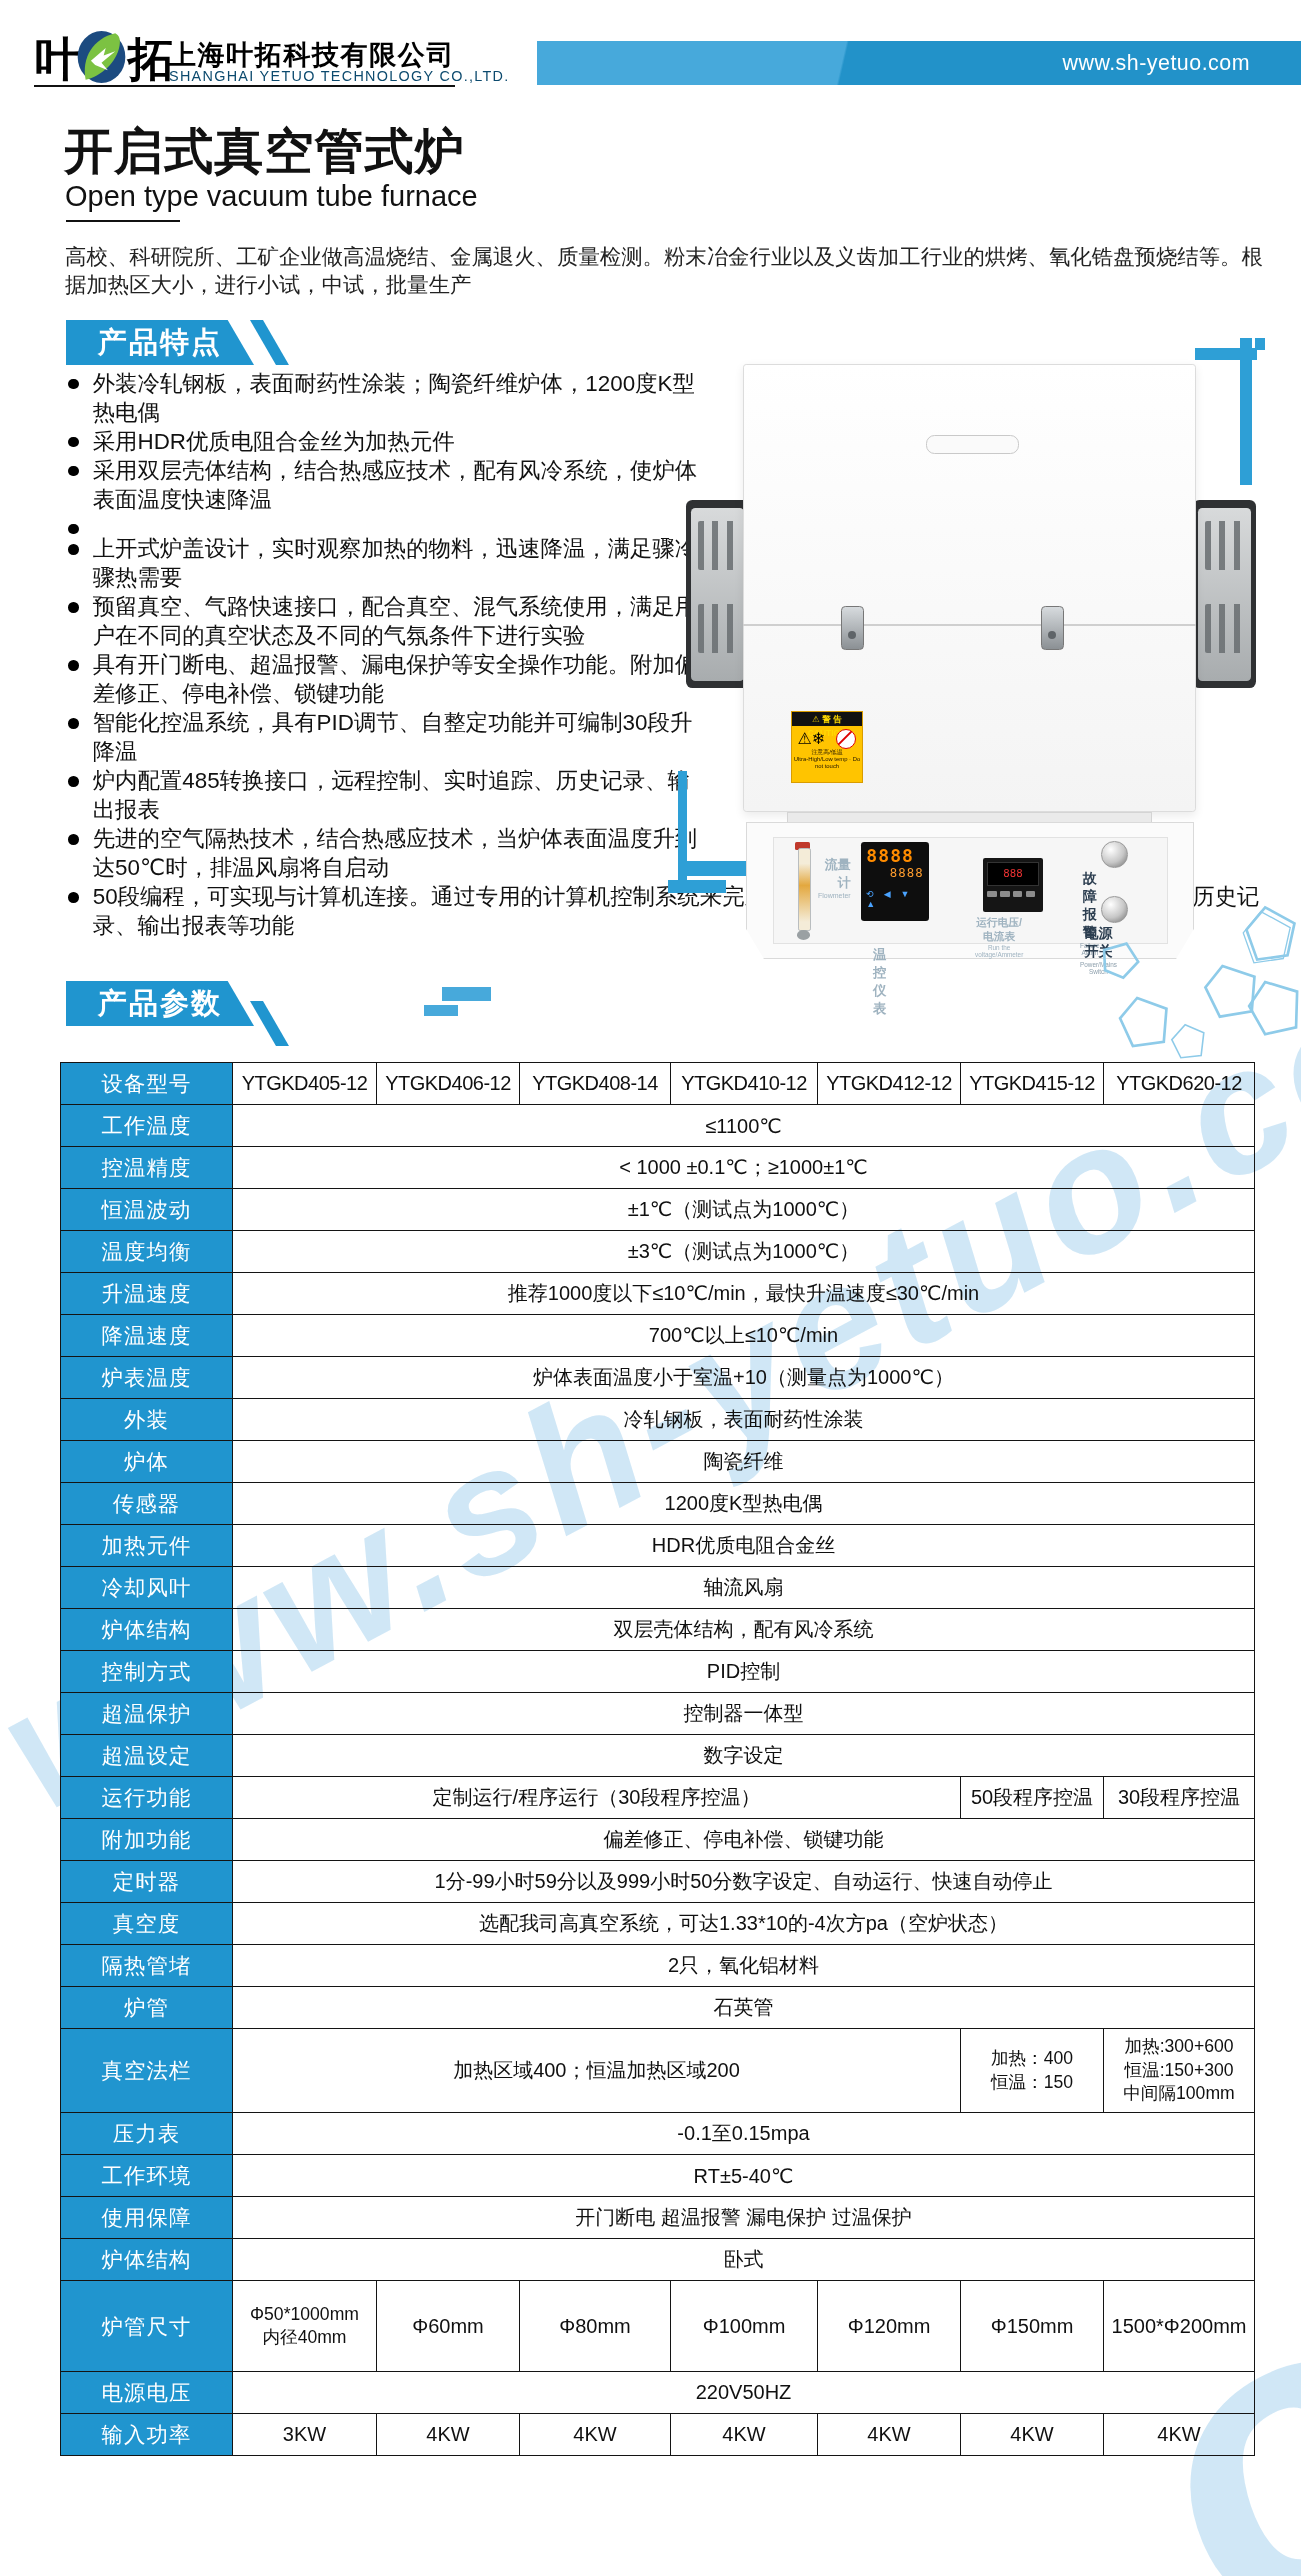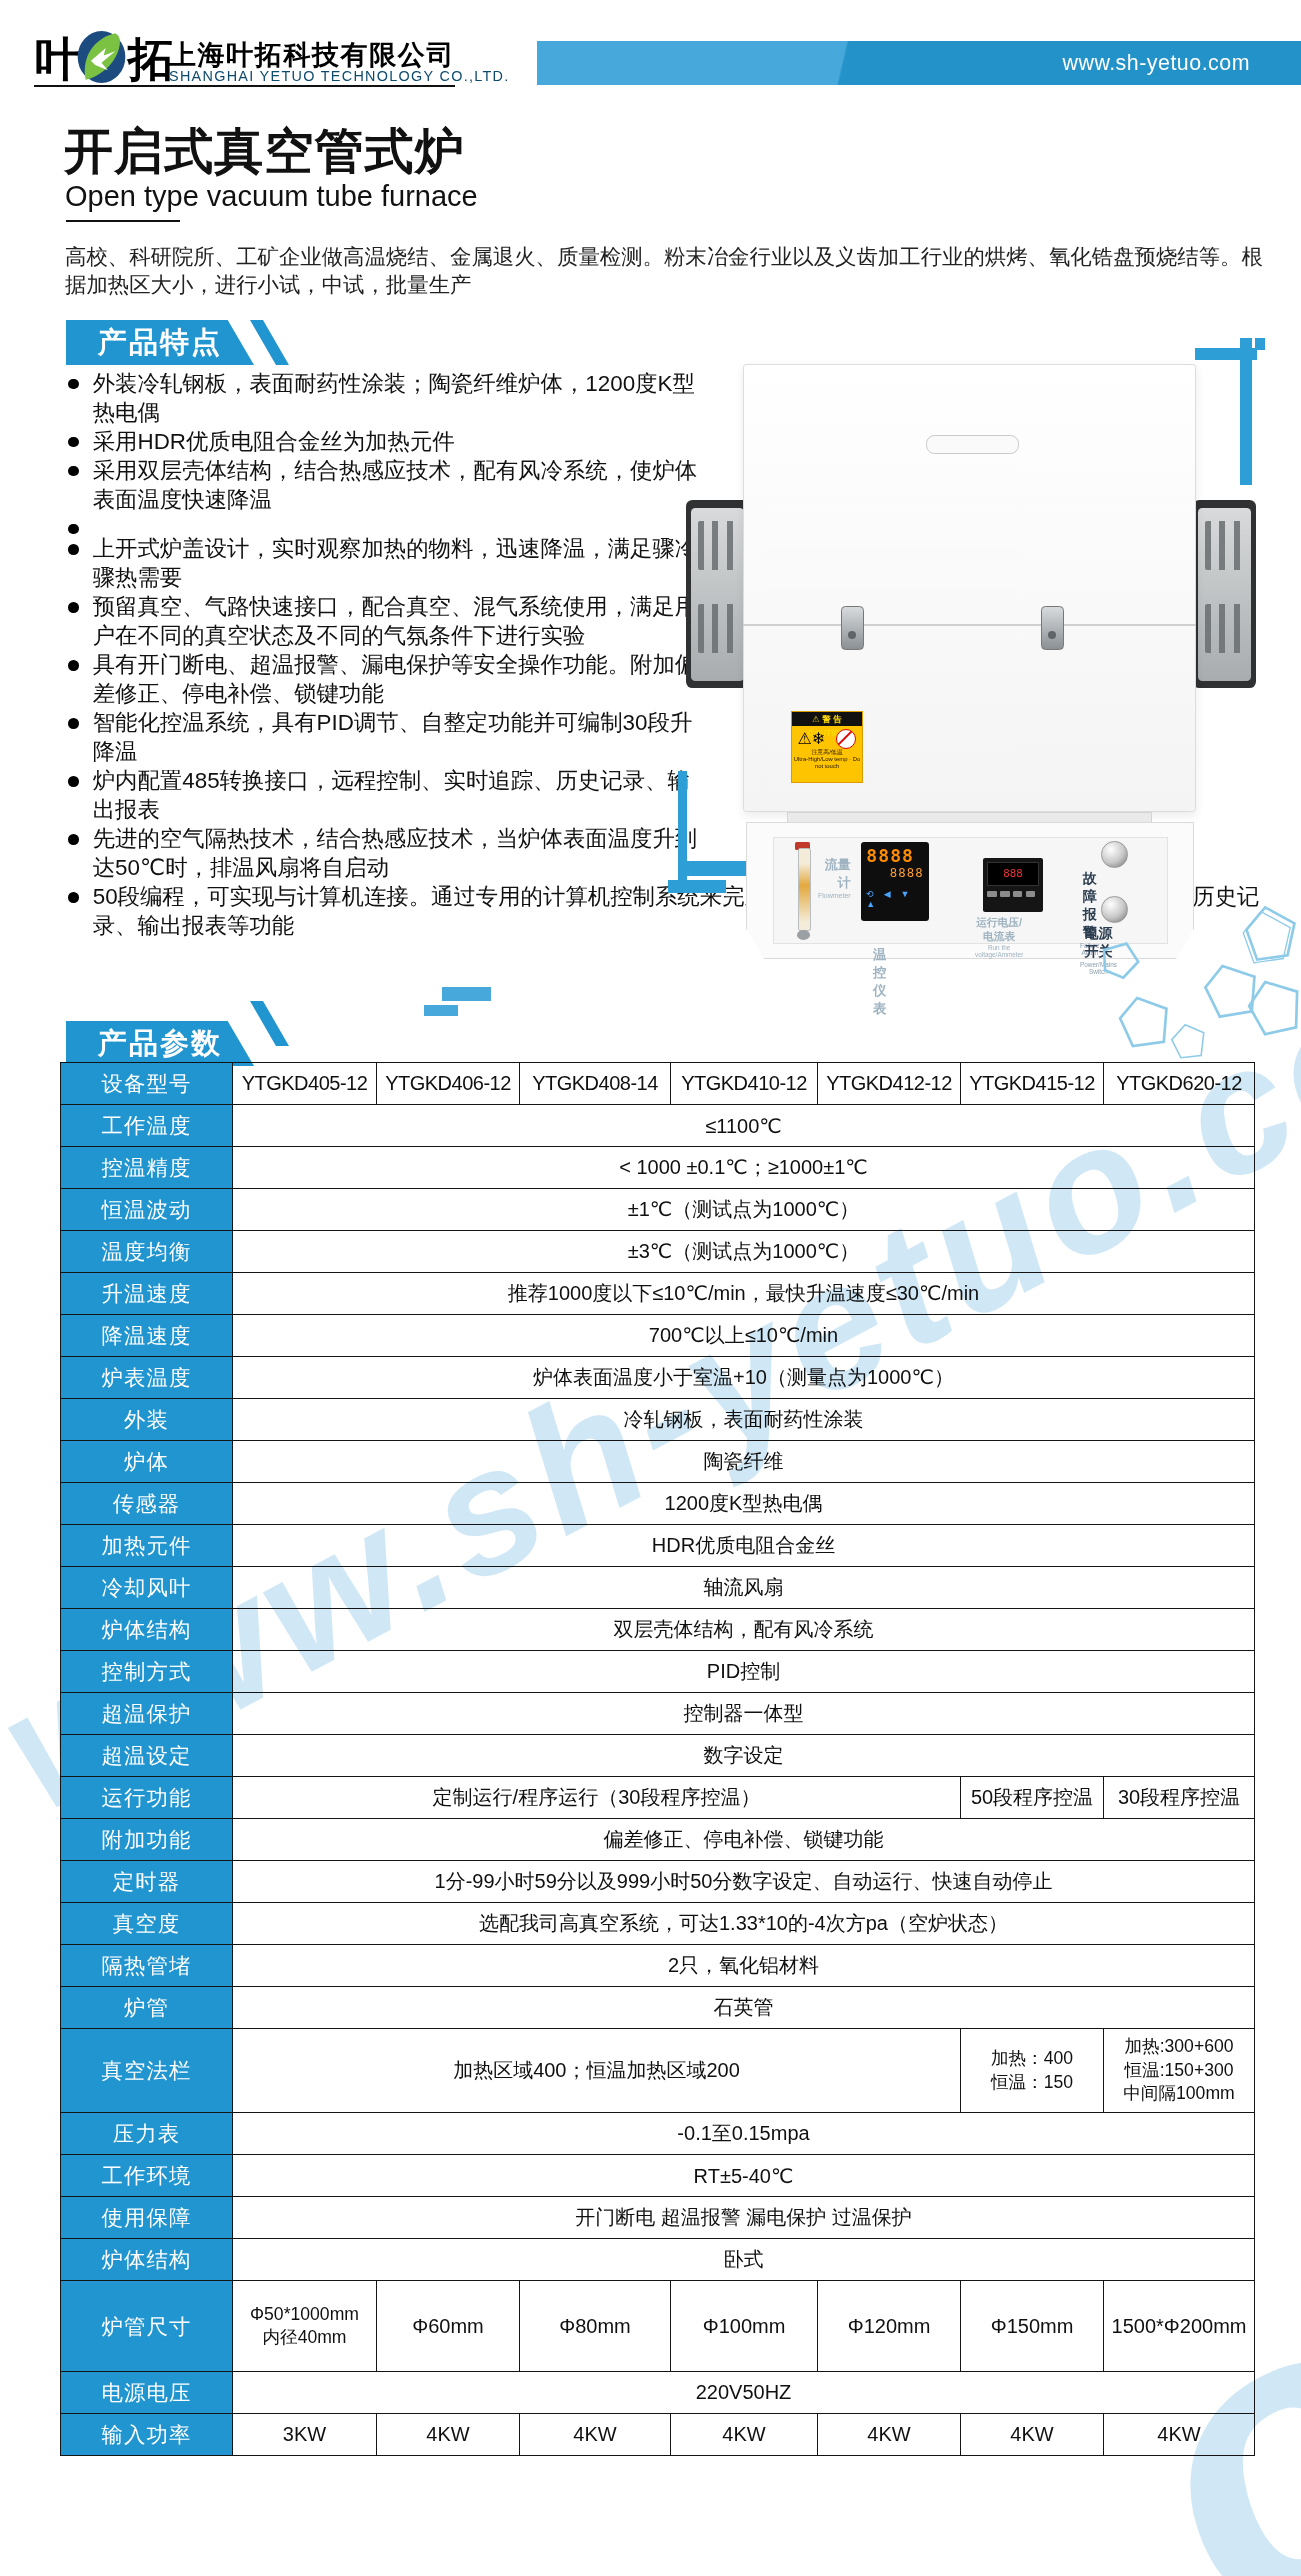--- a/index.html
+++ b/index.html
@@ -260,21 +260,21 @@
       <polygon points="322,18 377,48 364,106 309,114 289,58" stroke-width="2.5"></polygon>
       <polygon points="250,120 310,140 305,205 245,215 218,160"></polygon>
       <polygon points="330,150 390,168 388,235 330,248 300,195"></polygon>
       <polygon points="90,180 145,200 140,262 82,270 58,218"></polygon>
       <polygon points="180,230 215,245 210,288 172,292 155,258" stroke-width="3"></polygon>
     </g>
     <polygon points="28,90 70,78 92,112 64,142 30,128" fill="none" stroke="#8ecbe9" stroke-width="5"></polygon>
   </svg>
 </div>
 
-<div class="abs content banner" style="top:981px;margin-top:40px;">产品参数</div>
+<div class="abs content banner" style="top:981px;">产品参数</div>
 <div class="abs content banner-slash" style="left:250px;top:1001px;"></div>
 
 <table class="spec-table">
   <colgroup>
     <col style="width:172px;">
       <col style="width:144px;">
       <col style="width:143px;">
       <col style="width:151px;">
     <col style="width:147px;">
       <col style="width:143px;">

